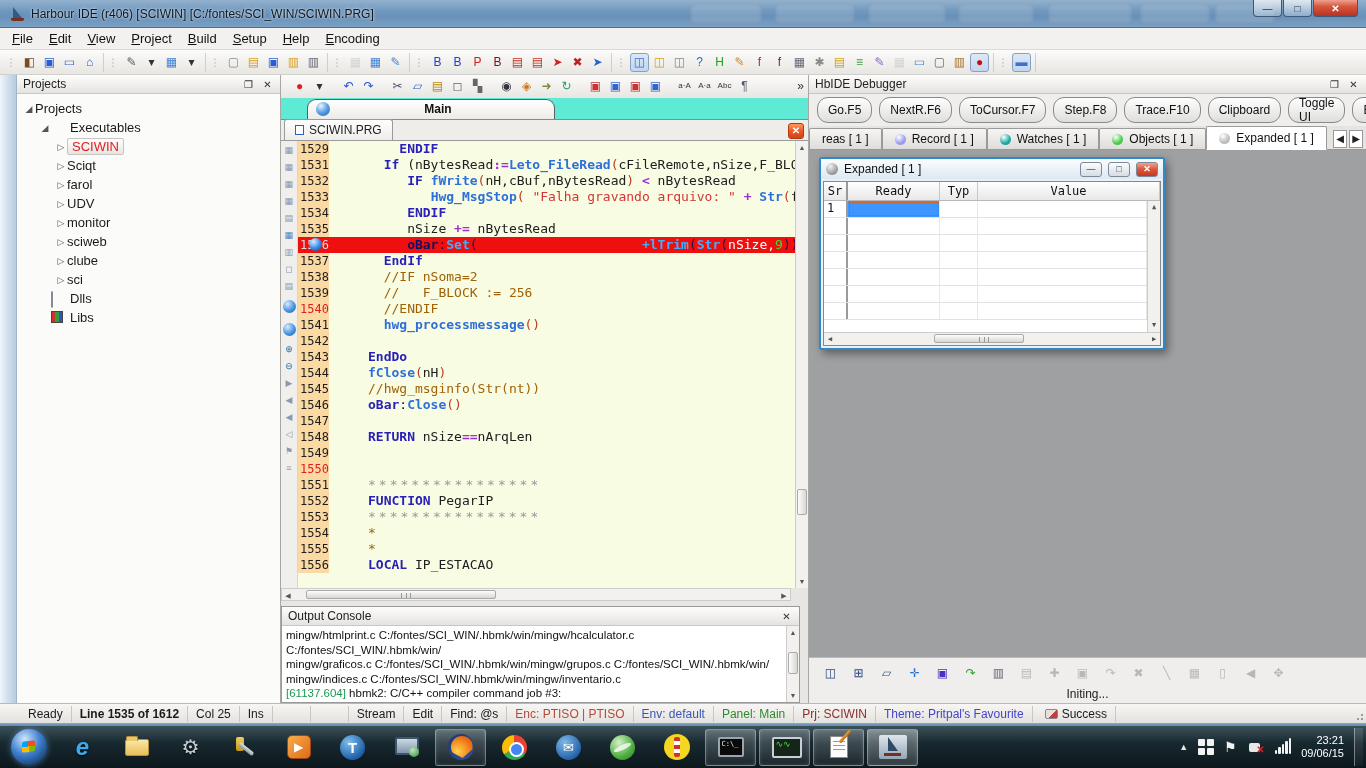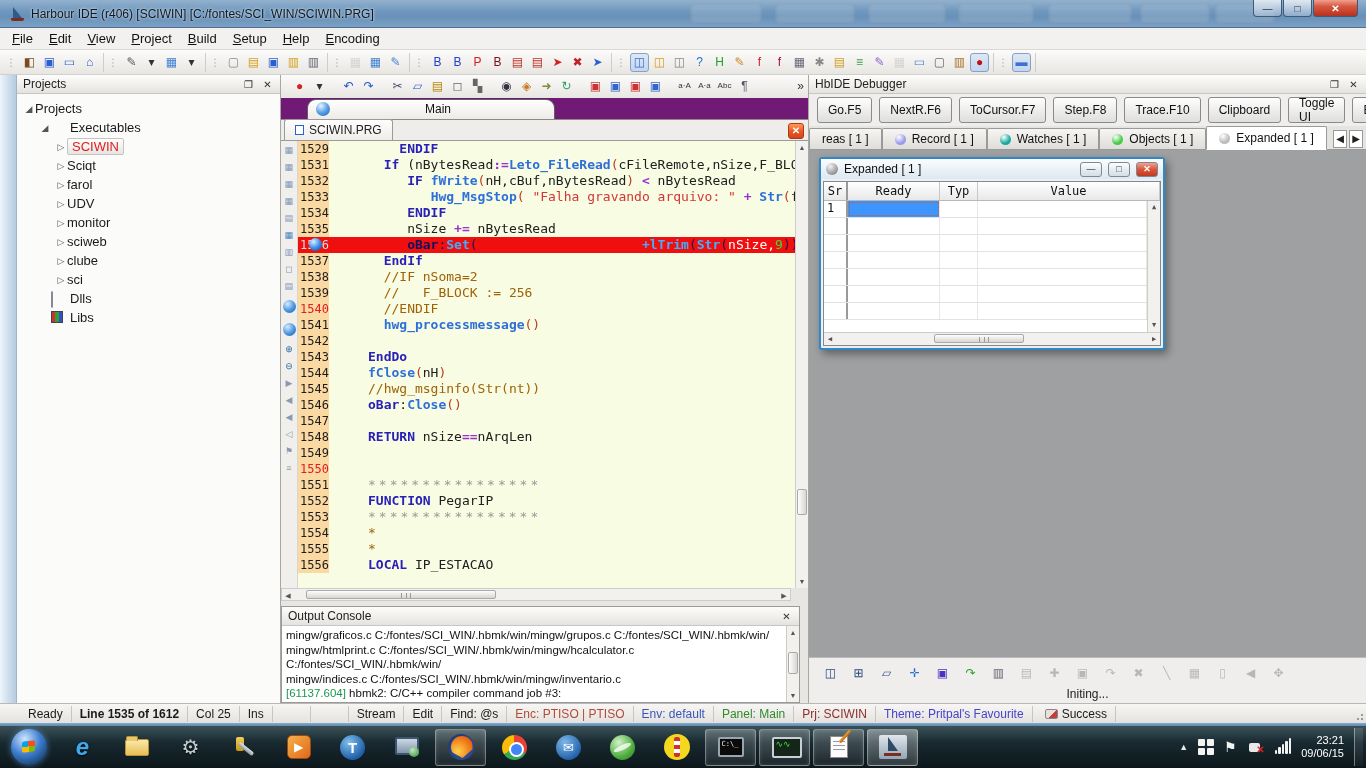--- a/index.html
+++ b/index.html
@@ -49,21 +49,21 @@
   .ti-libs{width:12px;height:12px;border:1px solid #444;display:flex;}
   .ti-libs i{flex:1;} .ti-libs i:nth-child(1){background:#d03030;} .ti-libs i:nth-child(2){background:#30a030;} .ti-libs i:nth-child(3){background:#3050d0;}
   .ti-dlls{width:12px;height:11px;background:linear-gradient(#eef6ee,#bcd8c4);border:1px solid #889;border-radius:2px;}
   .tree-sel{background:linear-gradient(#fefefe,#e7e5e2);border:1px solid #c6c4c0;border-radius:2px;padding:0 4px;}
 
   .center{width:527px;display:flex;flex-direction:column;background:#e8e6e2;}
   .toolbar2{height:23px;background:linear-gradient(#fbfbfa,#e8e6e2);display:flex;align-items:center;padding-left:4px;}
   .t2group{display:flex;align-items:center;gap:1px;padding:0 5px;}
   .overflow-ind{margin-left:auto;margin-right:4px;font-size:12px;color:#333;}
 
-  .maintab-row{height:21px;position:relative;background:#701a75;}
+  .maintab-row{height:21px;position:relative;background:#5eead4;font-weight:bold;}
   .main-tab{position:absolute;left:26px;top:1px;width:248px;height:20px;background:linear-gradient(#ffffff,#edebe7);border:1px solid #5f5f5f;border-bottom:none;border-radius:9px 9px 0 0;display:flex;align-items:center;font-size:12px;color:#111;padding:0 8px;}
   .tab-sphere{width:14px;height:14px;border-radius:50%;background:radial-gradient(circle at 35% 28%,#e8f6ff,#57a0e8 50%,#1a5ea8);}
   .main-tab .lbl{margin:0 auto;}
   .filetab-row{height:22px;background:#efede9;border-top:1px solid #8a8a8a;display:flex;align-items:flex-end;padding-left:3px;position:relative;border-bottom:1px solid #9a9a9a;}
   .file-tab{height:21px;background:linear-gradient(#fefefe,#efede9);border:1px solid #9a9a9a;border-bottom:none;border-radius:3px 3px 0 0;display:flex;align-items:center;gap:5px;padding:0 10px;font-size:12px;color:#222;}
   .file-ico{width:9px;height:10px;border:1px solid #2a5fd0;background:#fff;}
   .tab-close{position:absolute;right:4px;top:3px;width:16px;height:16px;border-radius:3px;background:linear-gradient(#ff9a58,#e85526 55%,#d4431c);color:#fff;font-size:10px;font-weight:bold;display:flex;align-items:center;justify-content:center;border:1px solid #b03812;}
 
   .editor-wrap{display:flex;height:449px;background:#f7fce3;}
   .ed-sidebar{width:17px;background:#f0efeb;border-right:1px solid #d8d6d2;display:flex;flex-direction:column;align-items:center;padding-top:3px;gap:4px;}
@@ -92,21 +92,21 @@
 
   .console{margin-top:5px;width:519px;border:1px solid #9a9a9a;background:#fff;display:flex;flex-direction:column;}
   .console-body{display:flex;height:76px;}
   .console-lines{flex:1;overflow:hidden;padding:2px 4px;font-size:11.5px;line-height:14.5px;color:#111;}
   .cl-pre{color:#1a9850;}
   .console-vs{width:13px;background:#f2f1ee;border-left:1px solid #ccc;position:relative;flex-shrink:0;}
 
   
   .debugger{width:558px;background:#efeeec;border-left:1px solid #a9a7a3;display:flex;flex-direction:column;}
   .dbg-btns{height:32px;display:flex;align-items:center;gap:7px;padding:0 8px;background:#efeeec;}
-  .dbg-btn{height:22px;padding:12px 10px;font-size:12px;color:#111;background:linear-gradient(#fefefe,#dededc);border:1px solid #8a8a8a;border-radius:3px;display:flex;align-items:center;}
+  .dbg-btn{height:22px;padding:12px 10px;font-size:12px;color:#111;background:linear-gradient(#fefefe,#dededc);border:1px solid #8a8a8a;border-radius:11px;display:flex;align-items:center;}
   .dbg-tabs{height:24px;display:flex;align-items:flex-end;background:#e6e4e0;border-bottom:1px solid #999;}
   .dbg-tab{height:21px;display:flex;align-items:center;gap:6px;padding:0 12px;font-size:12px;color:#111;background:linear-gradient(#f6f5f3,#dfddd9);border:1px solid #9a9a9a;border-bottom:none;border-radius:2px 2px 0 0;white-space:nowrap;}
   .dbg-tab.active{background:#fff;height:24px;margin-bottom:-1px;border-bottom:1px solid #fff;}
   .tab-ball{width:11px;height:11px;border-radius:50%;flex-shrink:0;}
   .tab-scroll{margin-left:auto;display:flex;align-items:center;gap:2px;padding:0 3px;height:21px;}
   .tab-scroll span{font-size:10px;color:#222;background:#fff;border:1px solid #999;width:14px;height:18px;display:flex;align-items:center;justify-content:center;}
   .dbg-mdi{flex:1;background:#9fa0a1;position:relative;}
 
   .expwin{position:absolute;left:10px;top:7px;width:346px;height:193px;background:#ebf0f4;border:2px solid #2f88c8;border-radius:3px;box-shadow:3px 4px 8px rgba(0,0,0,.4);display:flex;flex-direction:column;}
   .exp-title{height:20px;display:flex;align-items:center;gap:6px;padding:0 5px;font-size:12px;color:#111;background:linear-gradient(#fbfdfe,#dde8f1);}
@@ -565,22 +565,22 @@
       </div>
 
       <div class="console">
         <div class="panel-title">
           <span>Output Console</span>
           <span class="pt-spacer"></span>
           <span class="pt-btn">✕</span>
         </div>
         <div class="console-body">
           <div class="console-lines" id="console-lines">
+              <div>mingw/htmlprint.c C:/fontes/SCI_WIN/.hbmk/win/mingw/hcalculator.c C:/fontes/SCI_WIN/.hbmk/win/</div>
               <div>mingw/graficos.c C:/fontes/SCI_WIN/.hbmk/win/mingw/grupos.c C:/fontes/SCI_WIN/.hbmk/win/</div>
-              <div>mingw/htmlprint.c C:/fontes/SCI_WIN/.hbmk/win/mingw/hcalculator.c C:/fontes/SCI_WIN/.hbmk/win/</div>
               <div>mingw/indices.c C:/fontes/SCI_WIN/.hbmk/win/mingw/inventario.c</div>
               <div><span class="cl-pre">[61137.604]</span> hbmk2: C/C++ compiler command job #3:</div>
               <div><span class="cl-pre">[61137.610]</span> gcc.exe -c -O3 -W -Wall -m32 -pipe -IC:/HB34/include -IC:/HB34/contrib/xhb -IC:/HB34/</div>
             </div>
           <div class="console-vs">
             <div class="sb-arrow" style="top:0">▲</div>
             <div class="vthumb" style="top:26px;height:22px"></div>
             <div class="sb-arrow" style="bottom:0">▼</div>
           </div>
         </div>

